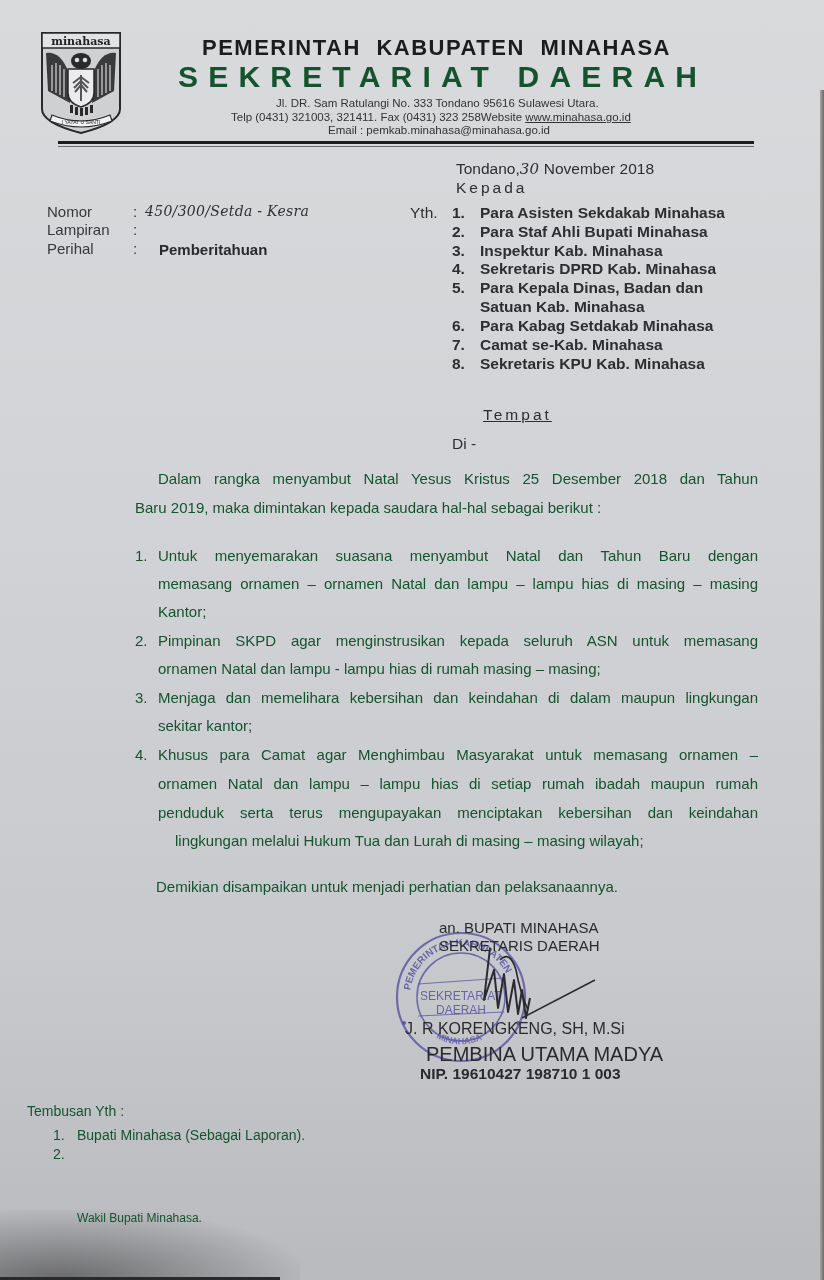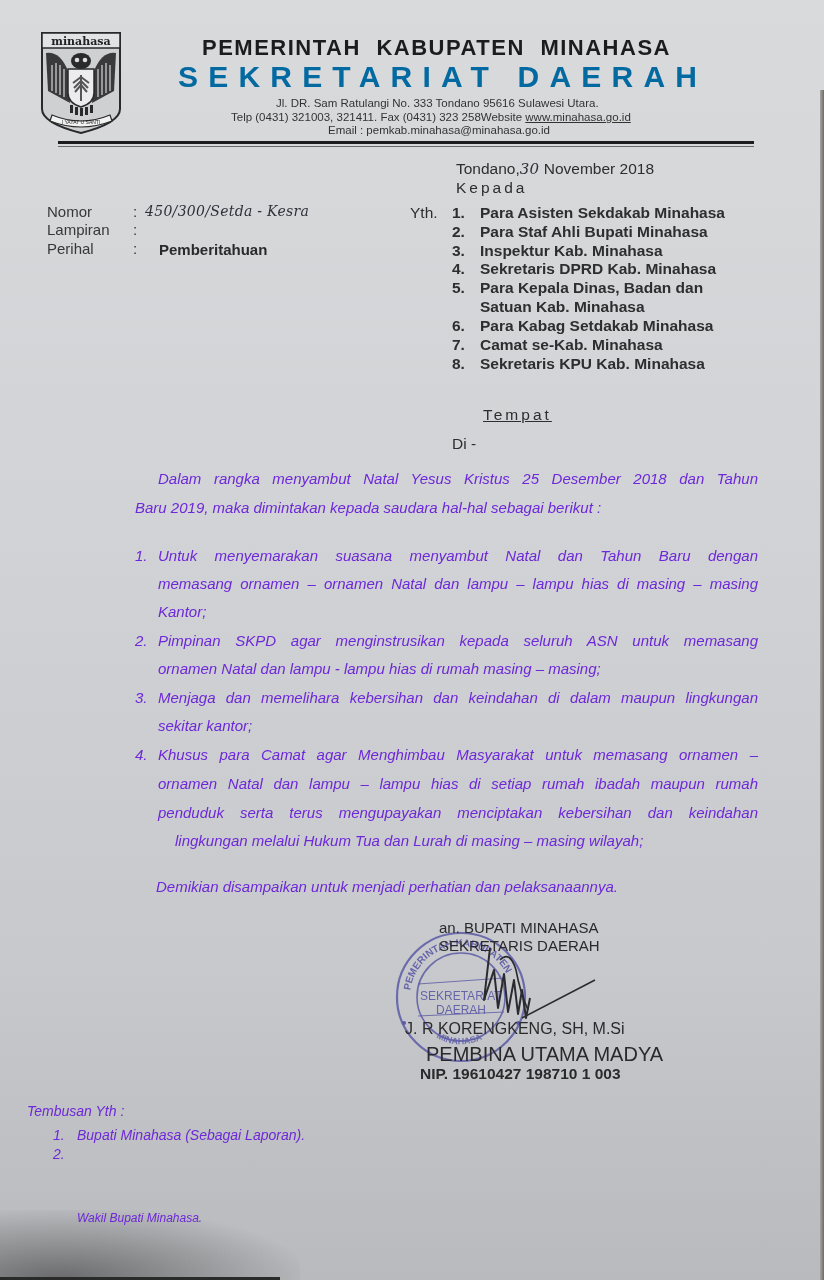--- a/index.html
+++ b/index.html
@@ -23,21 +23,21 @@
 
   
   .logo {
     position: absolute; left: 40px; top: 31px; width: 82px; height: 104px;
   }
   .kop-line1 {
     left: 202px; top: 35px; font-size: 22px; font-weight: bold; letter-spacing: 1.5px; color: #1c1c1e;
     word-spacing: 8px;
   }
   .kop-line2 {
-    left: 178px; top: 60px; font-size: 30px; font-weight: bold; letter-spacing: 10.2px; color: #0369a1;
+    left: 178px; top: 60px; font-size: 30px; font-weight: bold; letter-spacing: 10.2px; color: #14532d;
   }
   .kop-small { font-size: 11.5px; color: #333; }
   .kop-addr { left: 276px; top: 97px; }
   .kop-telp { left: 231px; top: 111px; }
   .kop-telp .link { text-decoration: underline; }
   .kop-email { left: 328px; top: 124px; }
   .rule-thick { position: absolute; left: 58px; top: 141px; width: 696px; height: 3px; background: #1d1d1f; }
   .rule-thin  { position: absolute; left: 58px; top: 146px; width: 696px; height: 1px; background: #6a6a6c; }
 
   
@@ -47,21 +47,21 @@
   .hand { font-family: "DejaVu Serif", serif; font-style: italic; font-size: 14px; color: #2f2f38; letter-spacing: 0.3px; }
   .bold { font-weight: bold; color: #2a2a2c; }
 
   
   .rcp { font-size: 15.5px; color: #2e2e30; }
   .rcp-num { left: 452px; font-weight: bold; }
   .rcp-txt { left: 480px; font-weight: bold; }
   .spaced { letter-spacing: 3px; }
 
   
-  .body-text { font-size: 15px; color: #6d28d9; font-style: italic; }
+  .body-text { font-size: 15px; color: #14532d; }
   .justify { position: absolute; text-align: justify; text-align-last: justify; white-space: normal; }
 
   
   .sig { font-size: 15px; color: #2a2a2c; }
   .stamp {
     position: absolute; left: 392px; top: 928px; width: 138px; height: 138px;
   }
   .underline { text-decoration: underline; }
 </style>
 </head>

